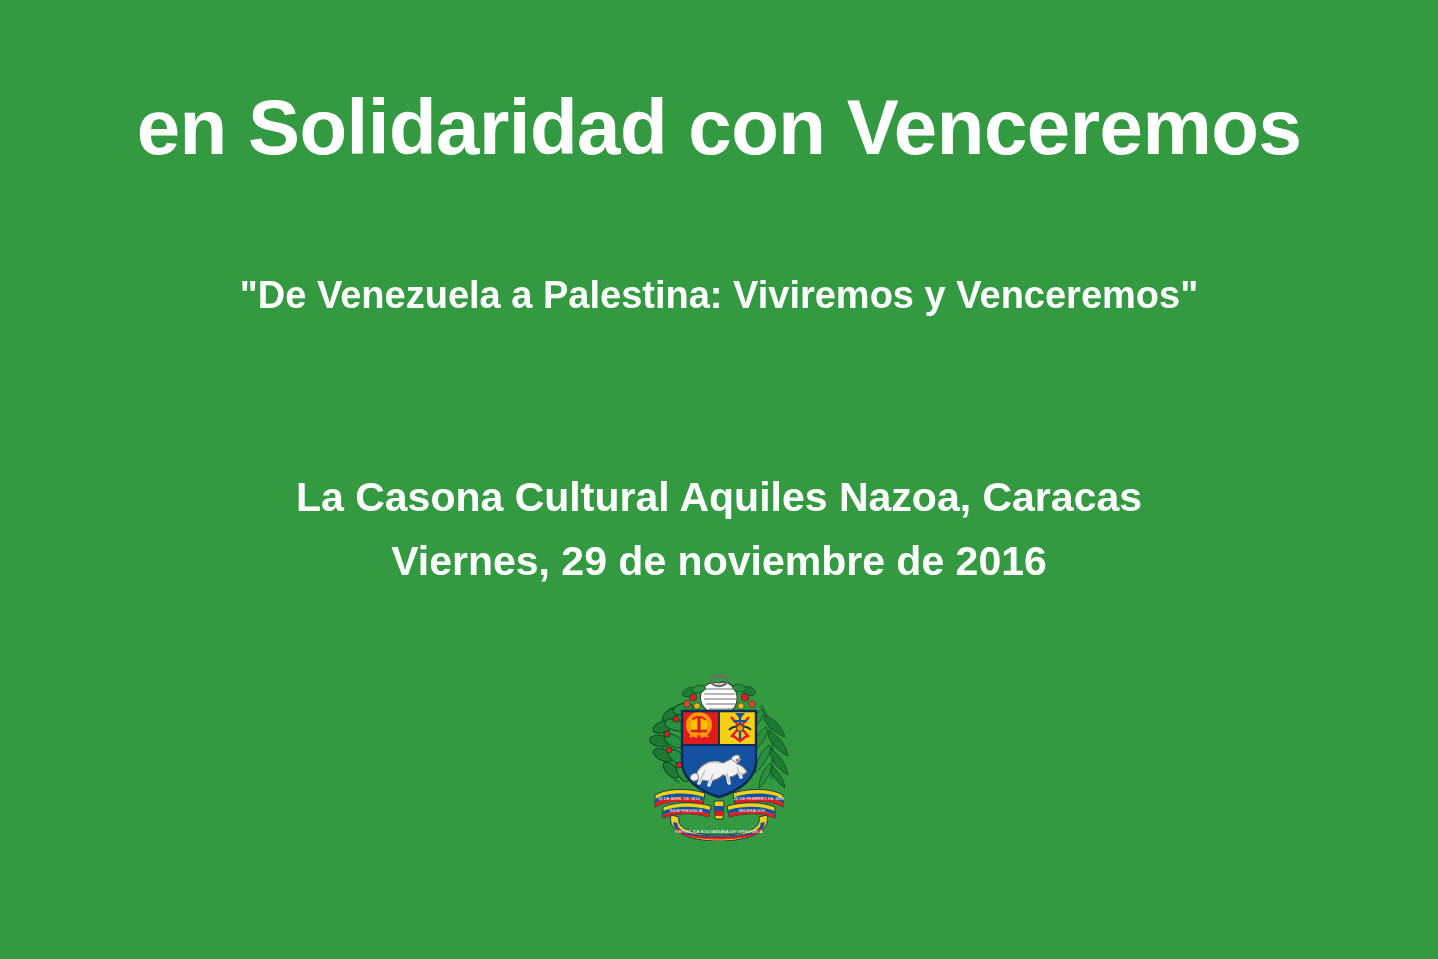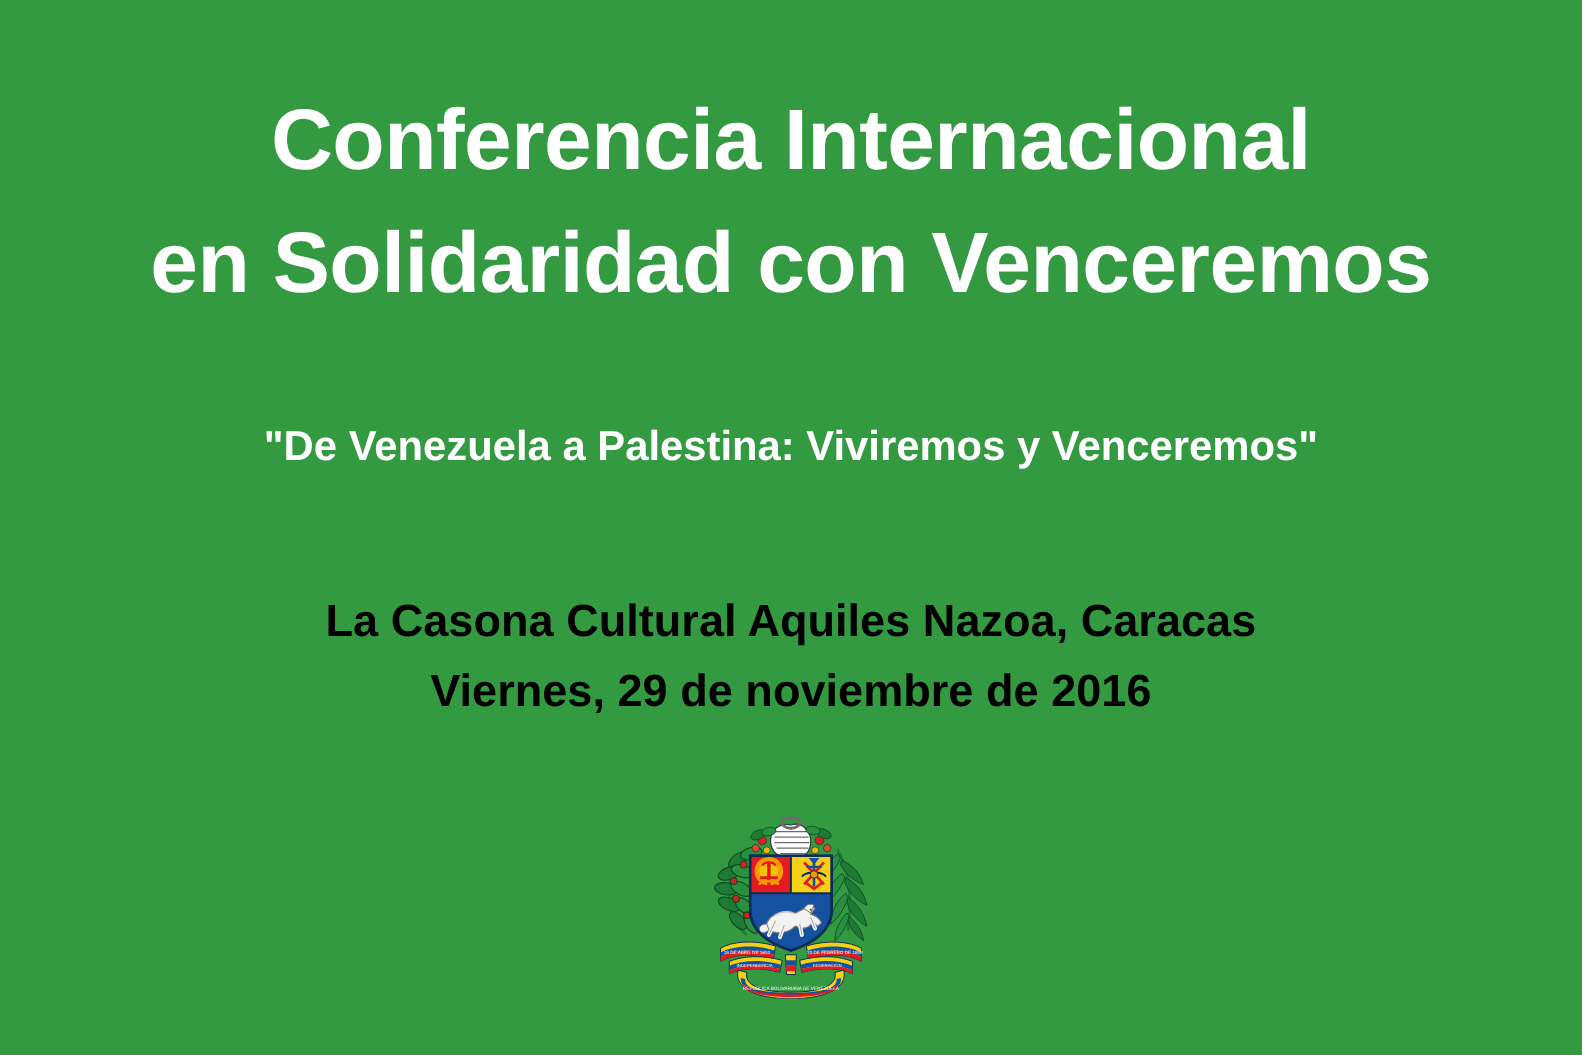--- a/index.html
+++ b/index.html
@@ -50,25 +50,25 @@
     font-size: 38px;
     line-height: 1.3;
     margin-top: 36px;
     white-space: nowrap;
   }
 
   
   .details {
     width: 100%;
     text-align: center;
-    color: #000000;
+    color: #ffffff;
     font-weight: 700;
     font-size: 41px;
     line-height: 1.55;
-    margin-top: 64px;
+    margin-top: 108px;
     white-space: nowrap;
   }
   .details-line { display: block; }
 
   
   .logo-block {
     margin-top: 82px;
     display: flex;
     flex-direction: column;
     align-items: center;
@@ -79,21 +79,20 @@
     height: 166px;
     display: block;
   }
 </style>
 </head>
 <body>
 
 <div class="flyer" style="background: rgb(52, 154, 66);">
 
   <h1 class="headline">
-    <span class="headline-line">Conferencia Internacional</span>
     <span class="headline-line">en Solidaridad con Venceremos</span>
   </h1>
 
   <p class="subtitle">"De Venezuela a Palestina: Viviremos y Venceremos"</p>
 
   <div class="details">
     <span class="details-line">La Casona Cultural Aquiles Nazoa, Caracas</span>
     <span class="details-line">Viernes, 29 de noviembre de 2016</span>
   </div>
 

